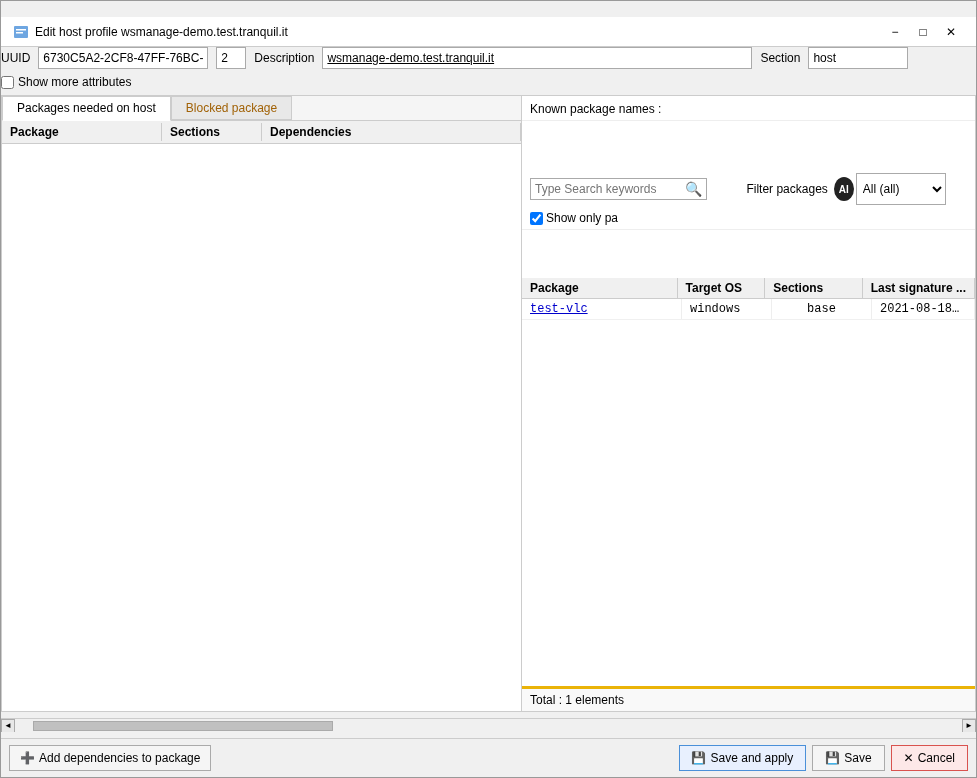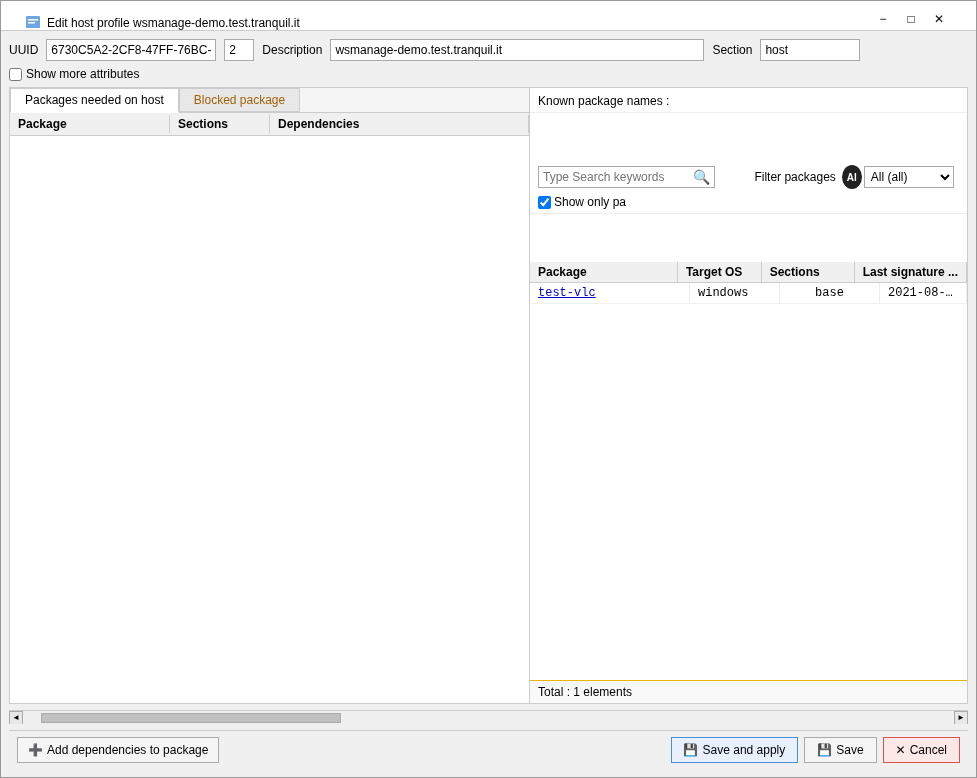--- a/index.html
+++ b/index.html
@@ -16,24 +16,25 @@
       height: 778px;
       background: #f0f0f0;
       border: 1px solid #999;
       display: flex;
       flex-direction: column;
     }
     .title-bar {
       background: #fff;
       height: 30px;
       display: flex;
-      align-items: flex-end;
-      padding: 0 24px;
+      align-items: center;
+      padding: 0 12px;
       border-bottom: 1px solid #ccc;
       user-select: none;
+      margin-top: 16px;
     }
     .title-bar-icon {
       width: 16px;
       height: 16px;
       margin-right: 6px;
     }
     .title-bar-text {
       flex: 1;
       font-size: 12px;
       color: #000;
@@ -51,21 +52,20 @@
       display: flex;
       align-items: center;
       justify-content: center;
       font-size: 12px;
     }
 
     .content {
       flex: 1;
       display: flex;
       flex-direction: column;
-      padding: 8px;
       gap: 6px;
       overflow: hidden;
     }
 
     .row-form {
       display: flex;
       align-items: center;
       gap: 8px;
       flex-wrap: nowrap;
     }
@@ -75,21 +75,21 @@
     }
     .form-input {
       height: 22px;
       border: 1px solid #aaa;
       background: #fff;
       padding: 2px 4px;
       font-size: 12px;
     }
     .uuid-input { width: 170px; }
     .rev-input { width: 30px; }
-    .desc-input { width: 374px; }
+    .desc-input { width: 430px; text-decoration: underline; }
     .section-input { width: 100px; }
 
     .checkbox-row {
       display: flex;
       align-items: center;
       gap: 4px;
     }
 
     .main-panels {
       display: flex;
@@ -193,21 +193,21 @@
       padding: 2px 4px;
       color: #666;
       font-size: 14px;
     }
     .filter-label {
       font-size: 12px;
       white-space: nowrap;
       margin-left: 33px;
     }
     .filter-select {
-      height: 22px;
+      height: 32px;
       border: 1px solid #aaa;
       background: #fff;
       font-size: 12px;
       padding: 0 2px;
       width: 90px;
     }
     .show-only-checkbox-row {
       display: flex;
       align-items: center;
       gap: 3px;
@@ -253,21 +253,21 @@
       font-family: Liberation Mono, monospace;
     }
     .td-package { width: 160px; color: #0000cc; text-decoration: underline; }
     .td-targetos { width: 90px; }
     .td-sections { width: 100px; text-align: center; }
     .td-signature { flex: 1; }
 
     .total-row {
       padding: 4px 8px;
       font-size: 12px;
-      border-top: 1px solid #eab308;
+      border-top: 3px solid #eab308;
       background: #f9f9f9;
     }
 
     .bottom-bar {
       display: flex;
       align-items: center;
       padding: 6px 8px;
       gap: 6px;
       border-top: 1px solid #ccc;
       background: #f0f0f0;

